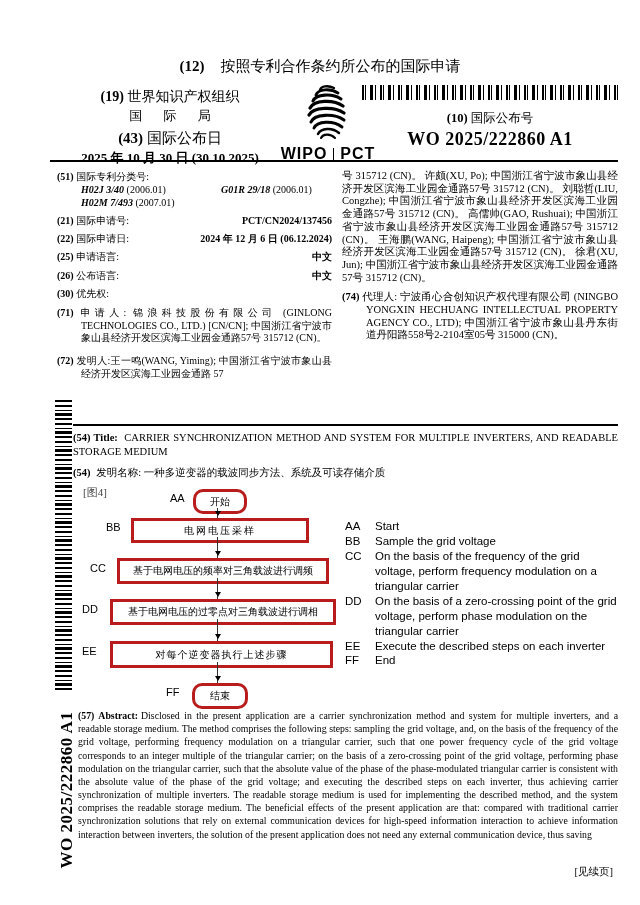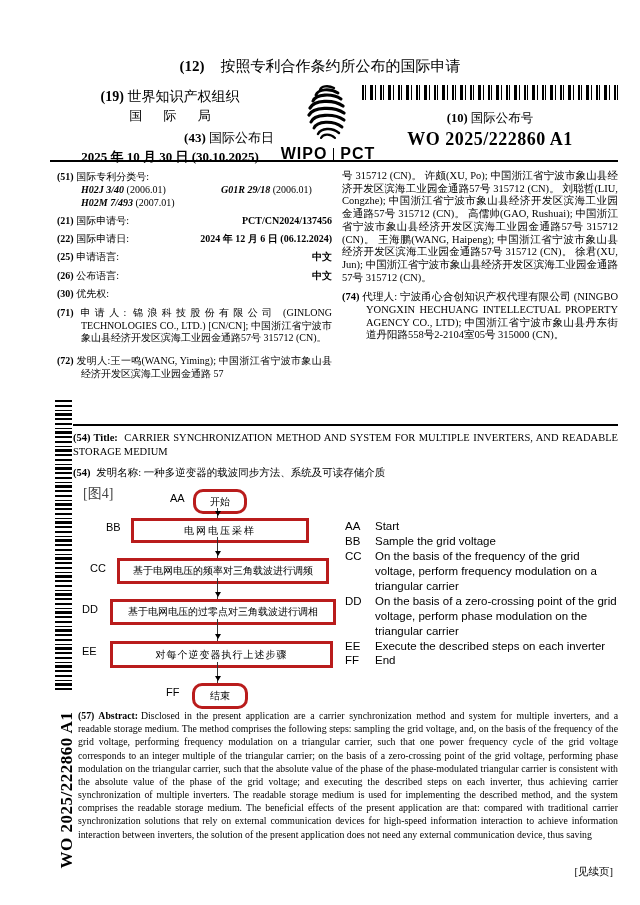--- a/index.html
+++ b/index.html
@@ -6,21 +6,21 @@
   .page{position:relative;width:640px;height:905px;background:#fff;color:#000;
         font-family:"Liberation Serif",serif;overflow:hidden;}
 
   
   .pub-type{position:absolute;top:57px;left:0;width:100%;text-align:center;font-size:15px;}
   .pub-type b{margin-right:16px;text-align:right;}
 
   .org-block{position:absolute;left:66px;top:88px;width:208px;text-align:center;}
   .org-l1{font-size:14px;white-space:nowrap;}
   .org-l2{font-size:13px;letter-spacing:9px;margin-top:1px;text-indent:9px;}
-  .org-l3{font-size:13px;margin-top:4px;text-align:right;}
+  .org-l3{font-size:15px;margin-top:4px;}
   .org-l4{font-size:13px;font-weight:bold;margin-top:1px;white-space:nowrap;}
 
   .logo-block{position:absolute;left:274px;top:84px;width:108px;text-align:center;}
   .logo-text{display:flex;align-items:center;justify-content:center;gap:6px;margin-top:1px;
              font-family:"Liberation Sans",sans-serif;font-size:16px;letter-spacing:1px;}
   .logo-wipo{font-weight:bold;}
   .logo-sep{display:inline-block;width:1px;height:13px;background:#000;}
   .logo-pct{font-weight:700;}
 
   .pubnum-block{position:absolute;left:362px;top:85px;width:256px;text-align:center;}
@@ -55,21 +55,21 @@
   .side-pubnum{position:absolute;left:67px;top:790px;transform:translate(-50%,-50%) rotate(-90deg);
     font-weight:bold;font-size:17px;white-space:nowrap;letter-spacing:.5px;}
 
   
   .title-block{position:absolute;left:73px;top:431px;width:545px;font-size:10.5px;line-height:1.32;}
   .title-en{text-align:justify;}
   .title-zh{margin-top:7px;}
   .title-block b{margin-right:3px;}
 
   
-  .fig-caption{position:absolute;left:83px;top:485px;font-size:14px;color:#444;}
+  .fig-caption{position:absolute;left:83px;top:485px;font-size:11px;color:#444;}
   .flowchart{position:absolute;left:80px;top:489px;width:280px;height:216px;}
   .fc-label{position:absolute;font-family:"Liberation Sans",sans-serif;font-size:11px;}
   .fc-box{position:absolute;border:3px solid #b91c1c;background:#fff;display:flex;align-items:center;
           justify-content:center;font-size:10px;white-space:nowrap;}
   .fc-box.rounded{border-radius:10px;}
   .fc-conn{position:absolute;width:0;border-left:1px solid #333;}
   .fc-conn::after{content:"";position:absolute;left:-3.5px;bottom:-1px;width:0;height:0;
                   border:3px solid transparent;border-top:5px solid #000;}
 
   .legend{position:absolute;left:345px;top:519px;width:273px;font-family:"Liberation Sans",sans-serif;

